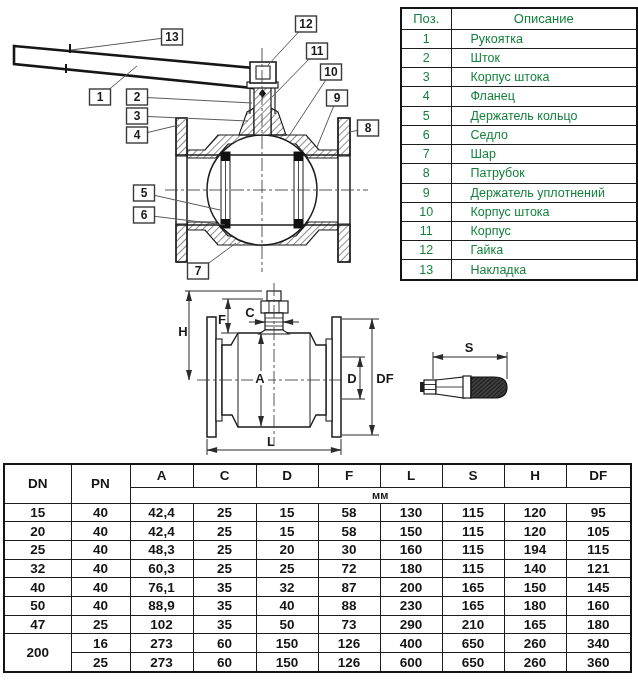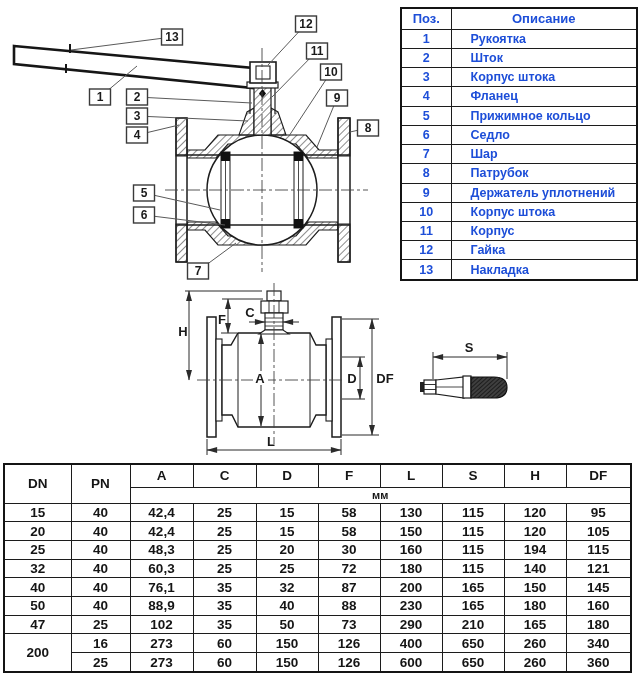--- a/index.html
+++ b/index.html
@@ -6,22 +6,22 @@
   .sheet { position:relative; width:638px; height:700px; background:#ffffff;
            font-family:"Liberation Sans","DejaVu Sans",sans-serif; overflow:hidden; }
 
   svg text { font-family:"Liberation Sans","DejaVu Sans",sans-serif; fill:#1a1a1a; }
   .callout-num { font-size:12px; font-weight:bold; text-anchor:middle; }
   .dim-label   { font-size:13px; font-weight:bold; text-anchor:middle; }
 
   
   .parts { position:absolute; left:400px; top:7px; width:236px; height:274px;
            border-collapse:collapse; table-layout:fixed; border:2.4px solid #141414; }
-  .parts td { border:1.7px solid #1c1c1c; padding:0; font-size:12.5px; font-weight:bold;
-              color:#1d4ed8; vertical-align:middle; overflow:hidden; white-space:nowrap; }
+  .parts td { border:1.7px solid #1c1c1c; padding:0; font-size:12.5px; font-weight:normal;
+              color:#15803d; vertical-align:middle; overflow:hidden; white-space:nowrap; }
   .parts .pos  { text-align:center; }
   .parts .desc { text-align:left; padding-left:19px; }
   .parts .hdr  { text-align:center; font-size:13px; }
 
   
   .dims { position:absolute; left:3px; top:463px; width:627px; height:210px;
           border-collapse:collapse; table-layout:fixed; border:2.6px solid #141414; }
   .dims td { border:1.8px solid #1c1c1c; padding:0; text-align:center; vertical-align:middle;
              font-size:13.5px; font-weight:bold; color:#151515; overflow:hidden; white-space:nowrap; }
   .dims tr.hrow { height:23px; }
@@ -272,21 +272,21 @@
     <tr>
           <td class="pos">3</td>
           <td class="desc">Корпус штока</td>
         </tr>
     <tr>
           <td class="pos">4</td>
           <td class="desc">Фланец</td>
         </tr>
     <tr>
           <td class="pos">5</td>
-          <td class="desc">Прижимное кольцо</td>
+          <td class="desc">Держатель кольцо</td>
         </tr>
     <tr>
           <td class="pos">6</td>
           <td class="desc">Седло</td>
         </tr>
     <tr>
           <td class="pos">7</td>
           <td class="desc">Шар</td>
         </tr>
     <tr>

